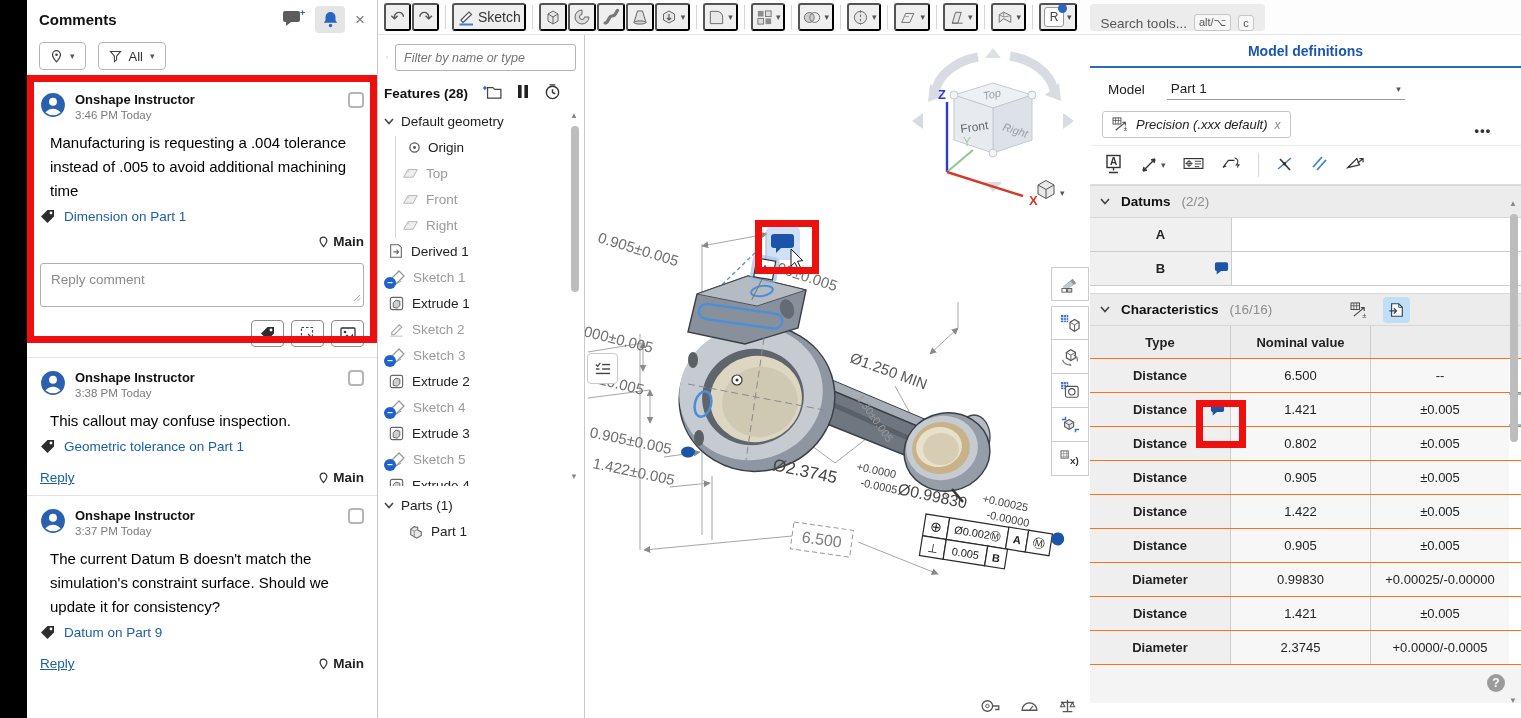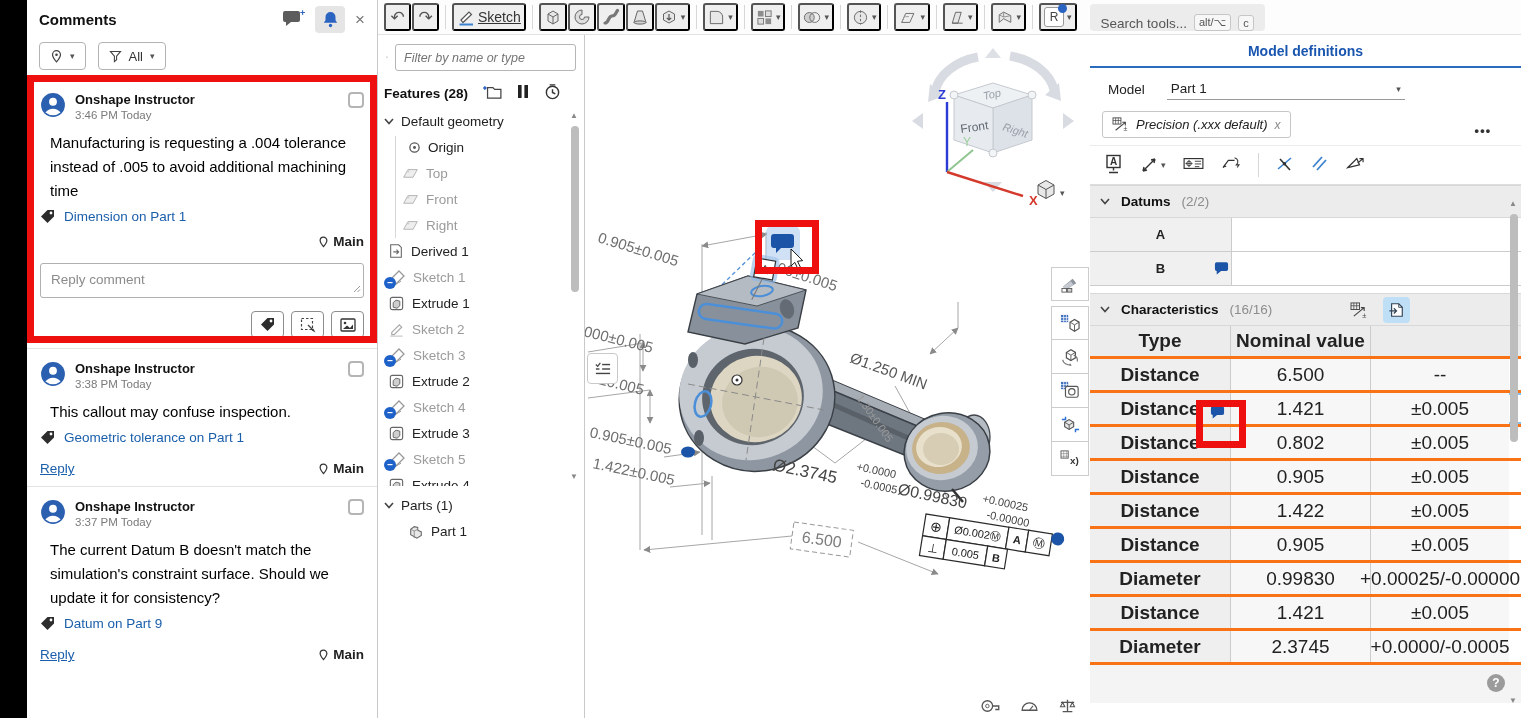--- a/index.html
+++ b/index.html
@@ -29,35 +29,35 @@
   .c-name { font-size:13px; font-weight:bold; color:#111; }
   .c-time { font-size:11.5px; color:#7a7a7a; margin-top:2px; }
   .checkbox { margin-left:auto; width:16px; height:16px; border:2px solid #b5b5b5; border-radius:4px; background:#fff; }
   .c-body { font-size:15px; line-height:1.6; color:#000000; margin:10px 10px 6px; }
   .c-tag { display:flex; align-items:center; gap:9px; margin:6px 0 2px; font-size:13.5px; }
   .c-tag a { color:#1b5faa; text-decoration:none; }
   .c-footer { display:flex; margin-top:16px; font-size:13.5px; }
   .c-reply { color:#1b5faa; }
   .c-loc { margin-left:auto; display:flex; align-items:center; gap:4px; color:#222; font-weight:600; }
   .reply-wrap { margin-top:14px; position:relative; }
-  .reply-box { width:100%; height:35px; border:1px solid #b0b0b0; border-radius:3px; padding:8px 10px;
+  .reply-box { width:100%; height:44px; border:1px solid #b0b0b0; border-radius:3px; padding:8px 10px;
                font:13.5px "Liberation Sans",sans-serif; color:#333; resize:none; background:#fff; }
   .reply-box::placeholder { color:#8b8b8b; }
   .resize-grip { position:absolute; right:3px; bottom:5px; }
   .c-actions { display:flex; gap:7px; justify-content:flex-end; margin-top:10px; }
   .action-btn { width:33px; height:27px; border:1px solid #8d8d8d; border-radius:4px; background:#fff;
                 display:flex; align-items:center; justify-content:center; }
 
   
   #toolbar { left:378px; top:0; width:1143px; height:35px; background:#fdfdfd; border-bottom:1px solid #e2e2e2;
              display:flex; align-items:center; padding:0 6px; gap:1px; }
   .tb-btn { height:28px; min-width:27px; padding:0 3px; display:flex; align-items:center; justify-content:center; gap:3px; border-radius:3px; }
   .tb-glyph { font-size:17px; color:#555; }
   .tb-sep { width:1px; height:24px; background:#d7d7d7; margin:0 5px; }
-  .tb-label { font-size:14px; color:#333;text-decoration:underline; }
+  .tb-label { font-size:14px; color:#333; }
   .rbox { width:20px; height:20px; border:1px solid #999; border-radius:3px; font-size:12px; color:#444;
           display:flex; align-items:center; justify-content:center; position:relative; background:#fff; }
   .rdot { position:absolute; right:-4px; top:-4px; width:9px; height:9px; border-radius:50%; background:#2b63c1; }
   .search-tools { margin-left:12px; height:27px; background:#ececec; border-radius:4px; display:flex; align-items:flex-end;
                   gap:7px; padding:0 11px; font-size:13.5px; color:#555; }
   .kbd { background:#f7f7f7; border:1px solid #c6c6c6; border-radius:3px; font-size:11px; padding:1px 4px; color:#555; }
 
   
   #features { left:378px; top:35px; width:207px; height:683px; background:#fff; border-right:1px solid #c9c9c9; }
   .fp-filter { display:flex; align-items:center; gap:7px; padding:9px 8px 5px; }
@@ -111,21 +111,21 @@
   .secbar { display:flex; align-items:center; gap:11px; height:33px; padding:0 10px; background:#ececec;
             border-top:1px solid #d8d8d8; border-bottom:1px solid #d8d8d8; font-size:13.5px; }
   .secbar .t { font-weight:bold; color:#111; }
   .secbar .c { color:#8d8d8d; }
   .sec-btn { width:27px; height:26px; display:flex; align-items:center; justify-content:center; border-radius:4px; }
   .sec-btn.active { background:#bfdff6; }
   .dt-row { display:flex; height:34px; border-bottom:1px solid #ccc; }
   .dt-cell { width:142px; background:#f0f0f0; border-right:1px solid #ccc; display:flex; align-items:center;
              justify-content:center; font-weight:bold; font-size:13px; position:relative; }
   .dt-bubble { position:absolute; left:124px; top:9px; }
-  .ct-head,.ct-row { display:flex; height:34px; border-bottom:3px solid #f97316; font-size:19px;text-align:right; }
+  .ct-head,.ct-row { display:flex; height:34px; border-bottom:1px solid #f97316; font-size:13px;text-align:right; }
   .ct-head { background:#ececec; font-weight:bold; height:33px; }
   .cell { display:flex; align-items:center; justify-content:center; border-right:1px solid #ccc; }
   .w1 { width:141px; } .w2 { width:140px; } .w3 { width:138px; border-right:none; }
   .ct-row .w1 { background:#efefef; font-weight:bold; position:relative; }
   .ct-row .w2,.ct-row .w3 { background:#f7f7f7; }
   .ct-row.selected { box-shadow: inset 0 2px 0 #85c1ec, inset 0 -2px 0 #85c1ec; }
   .row-bubble { position:absolute; left:120px; top:9px; }
   .rp-scroll { position:absolute; right:1px; top:163px; width:12px; height:508px; }
   .rp-scroll .thumb { position:absolute; left:2px; top:16px; width:8px; height:228px; background:#bdbdbd; border-radius:4px; }
   .rp-footer { height:38px; background:#f4f4f4; position:relative; }

